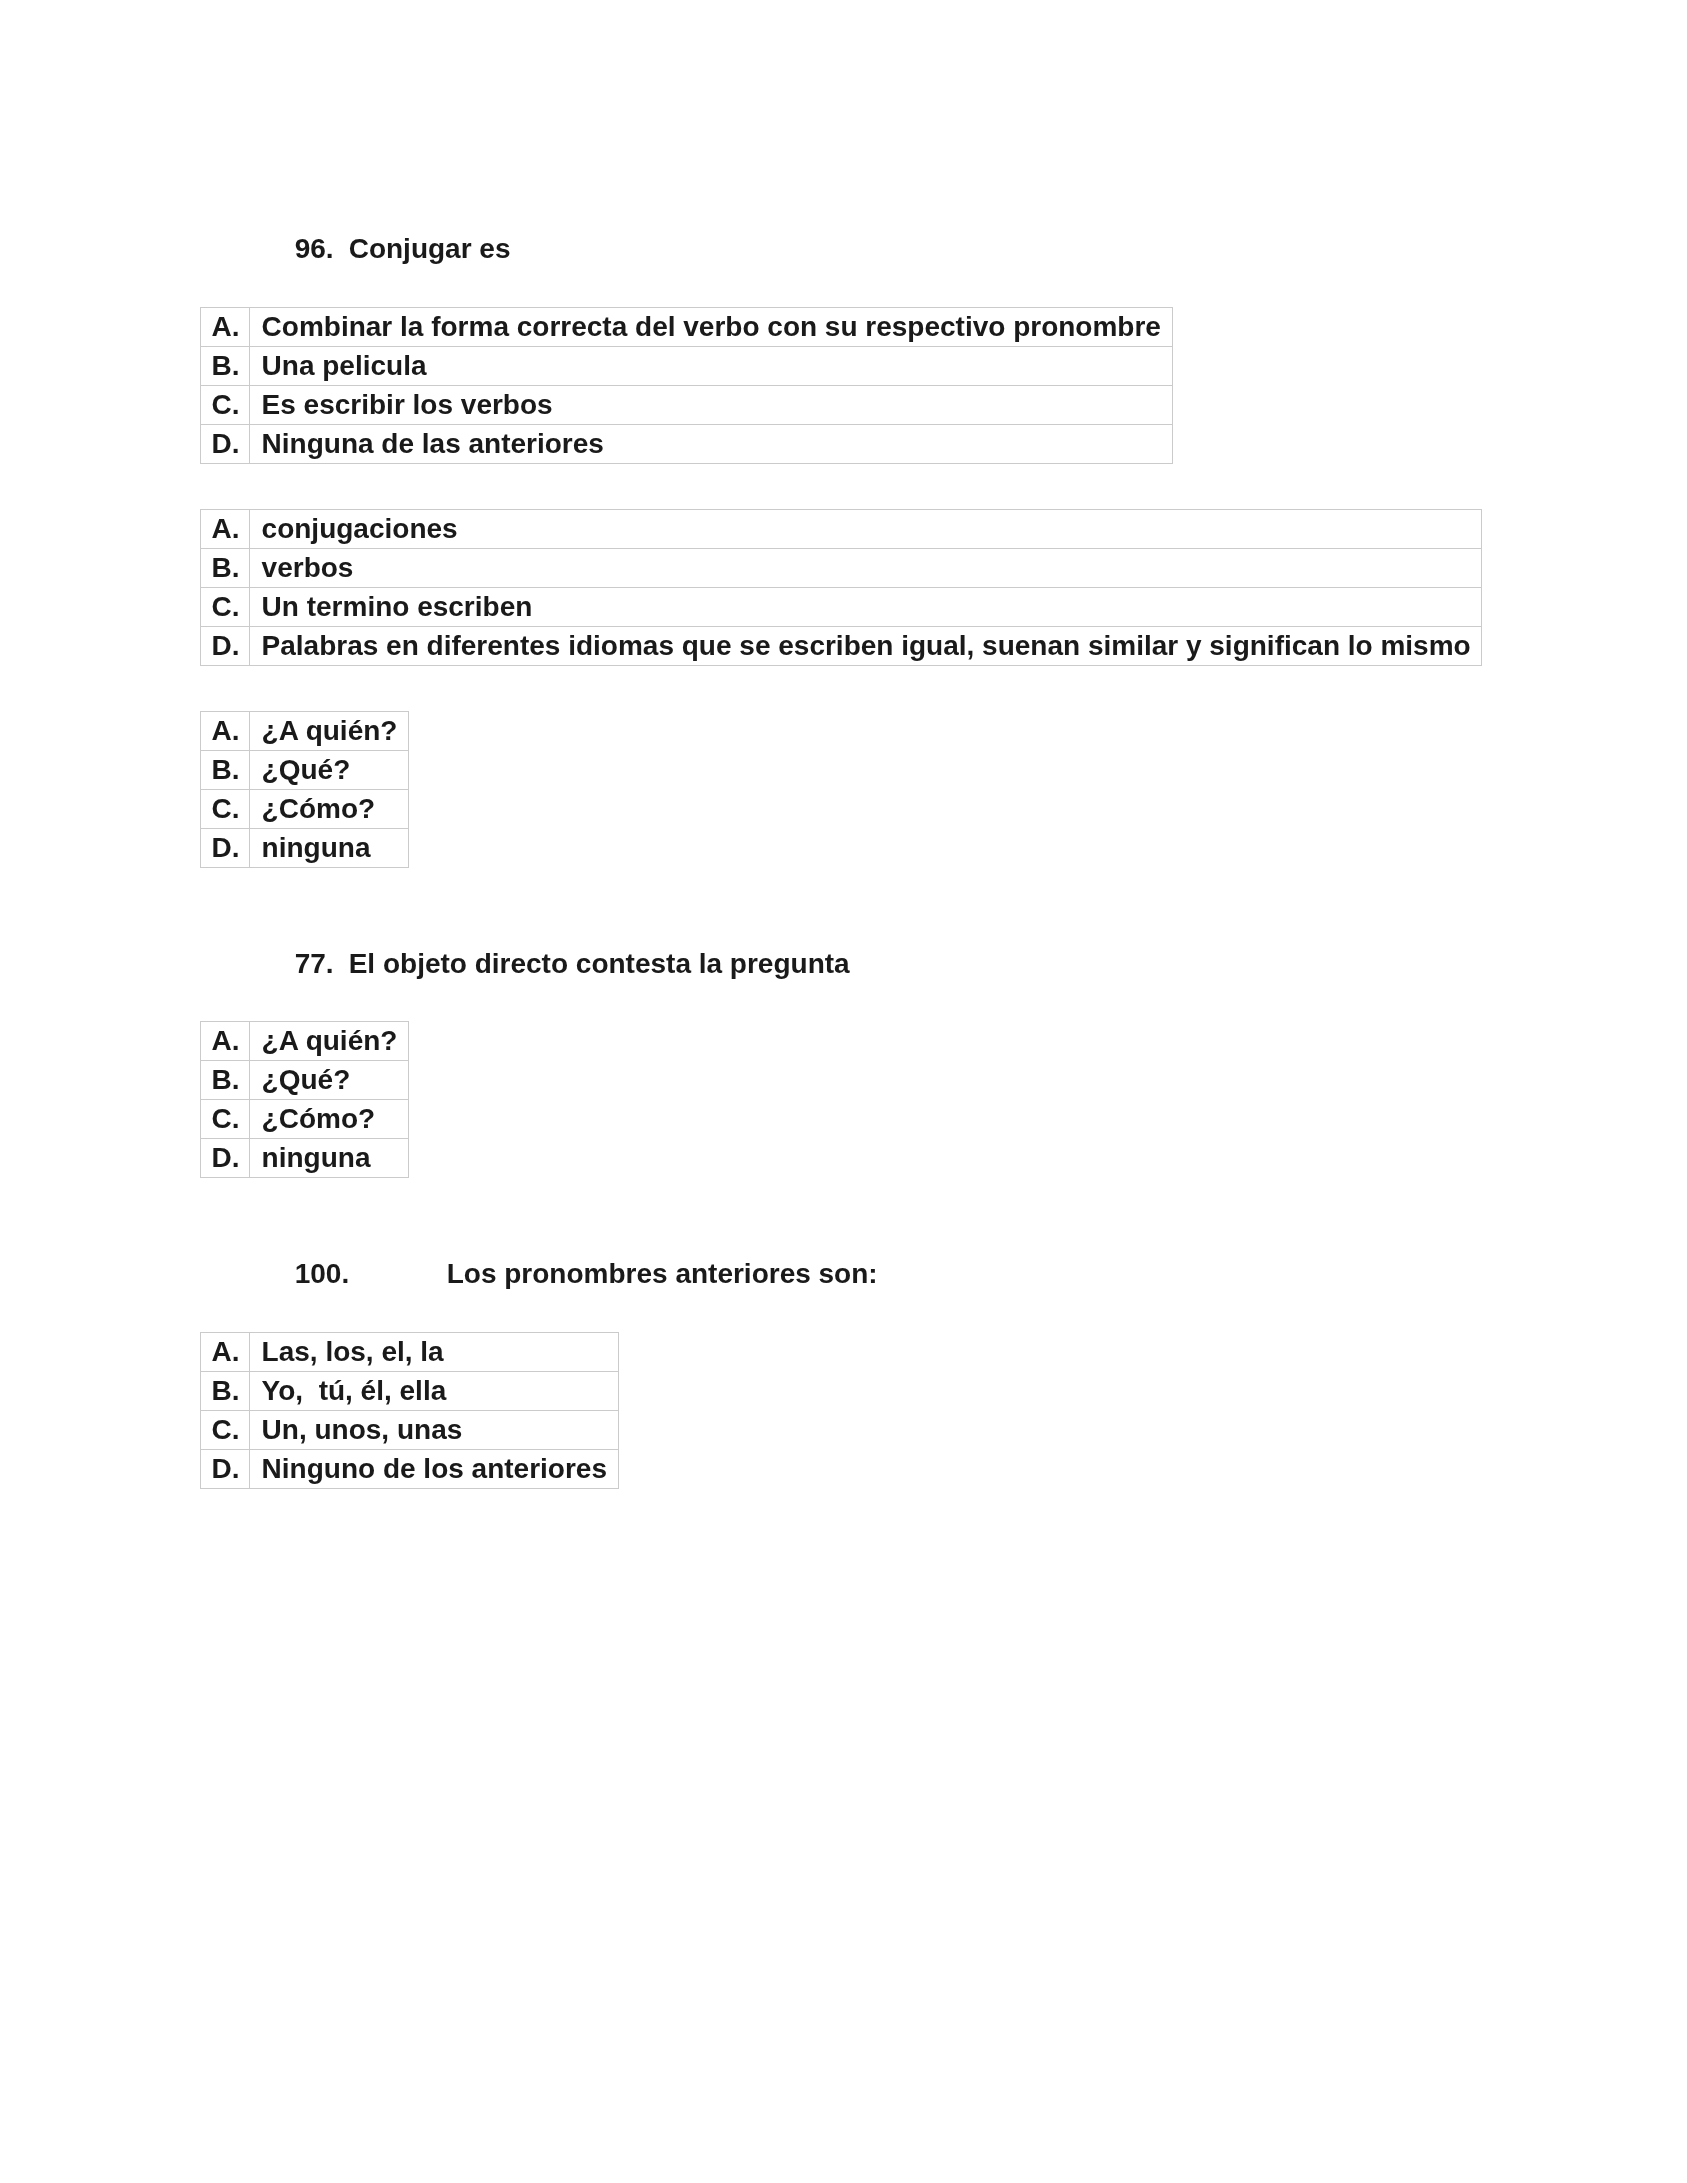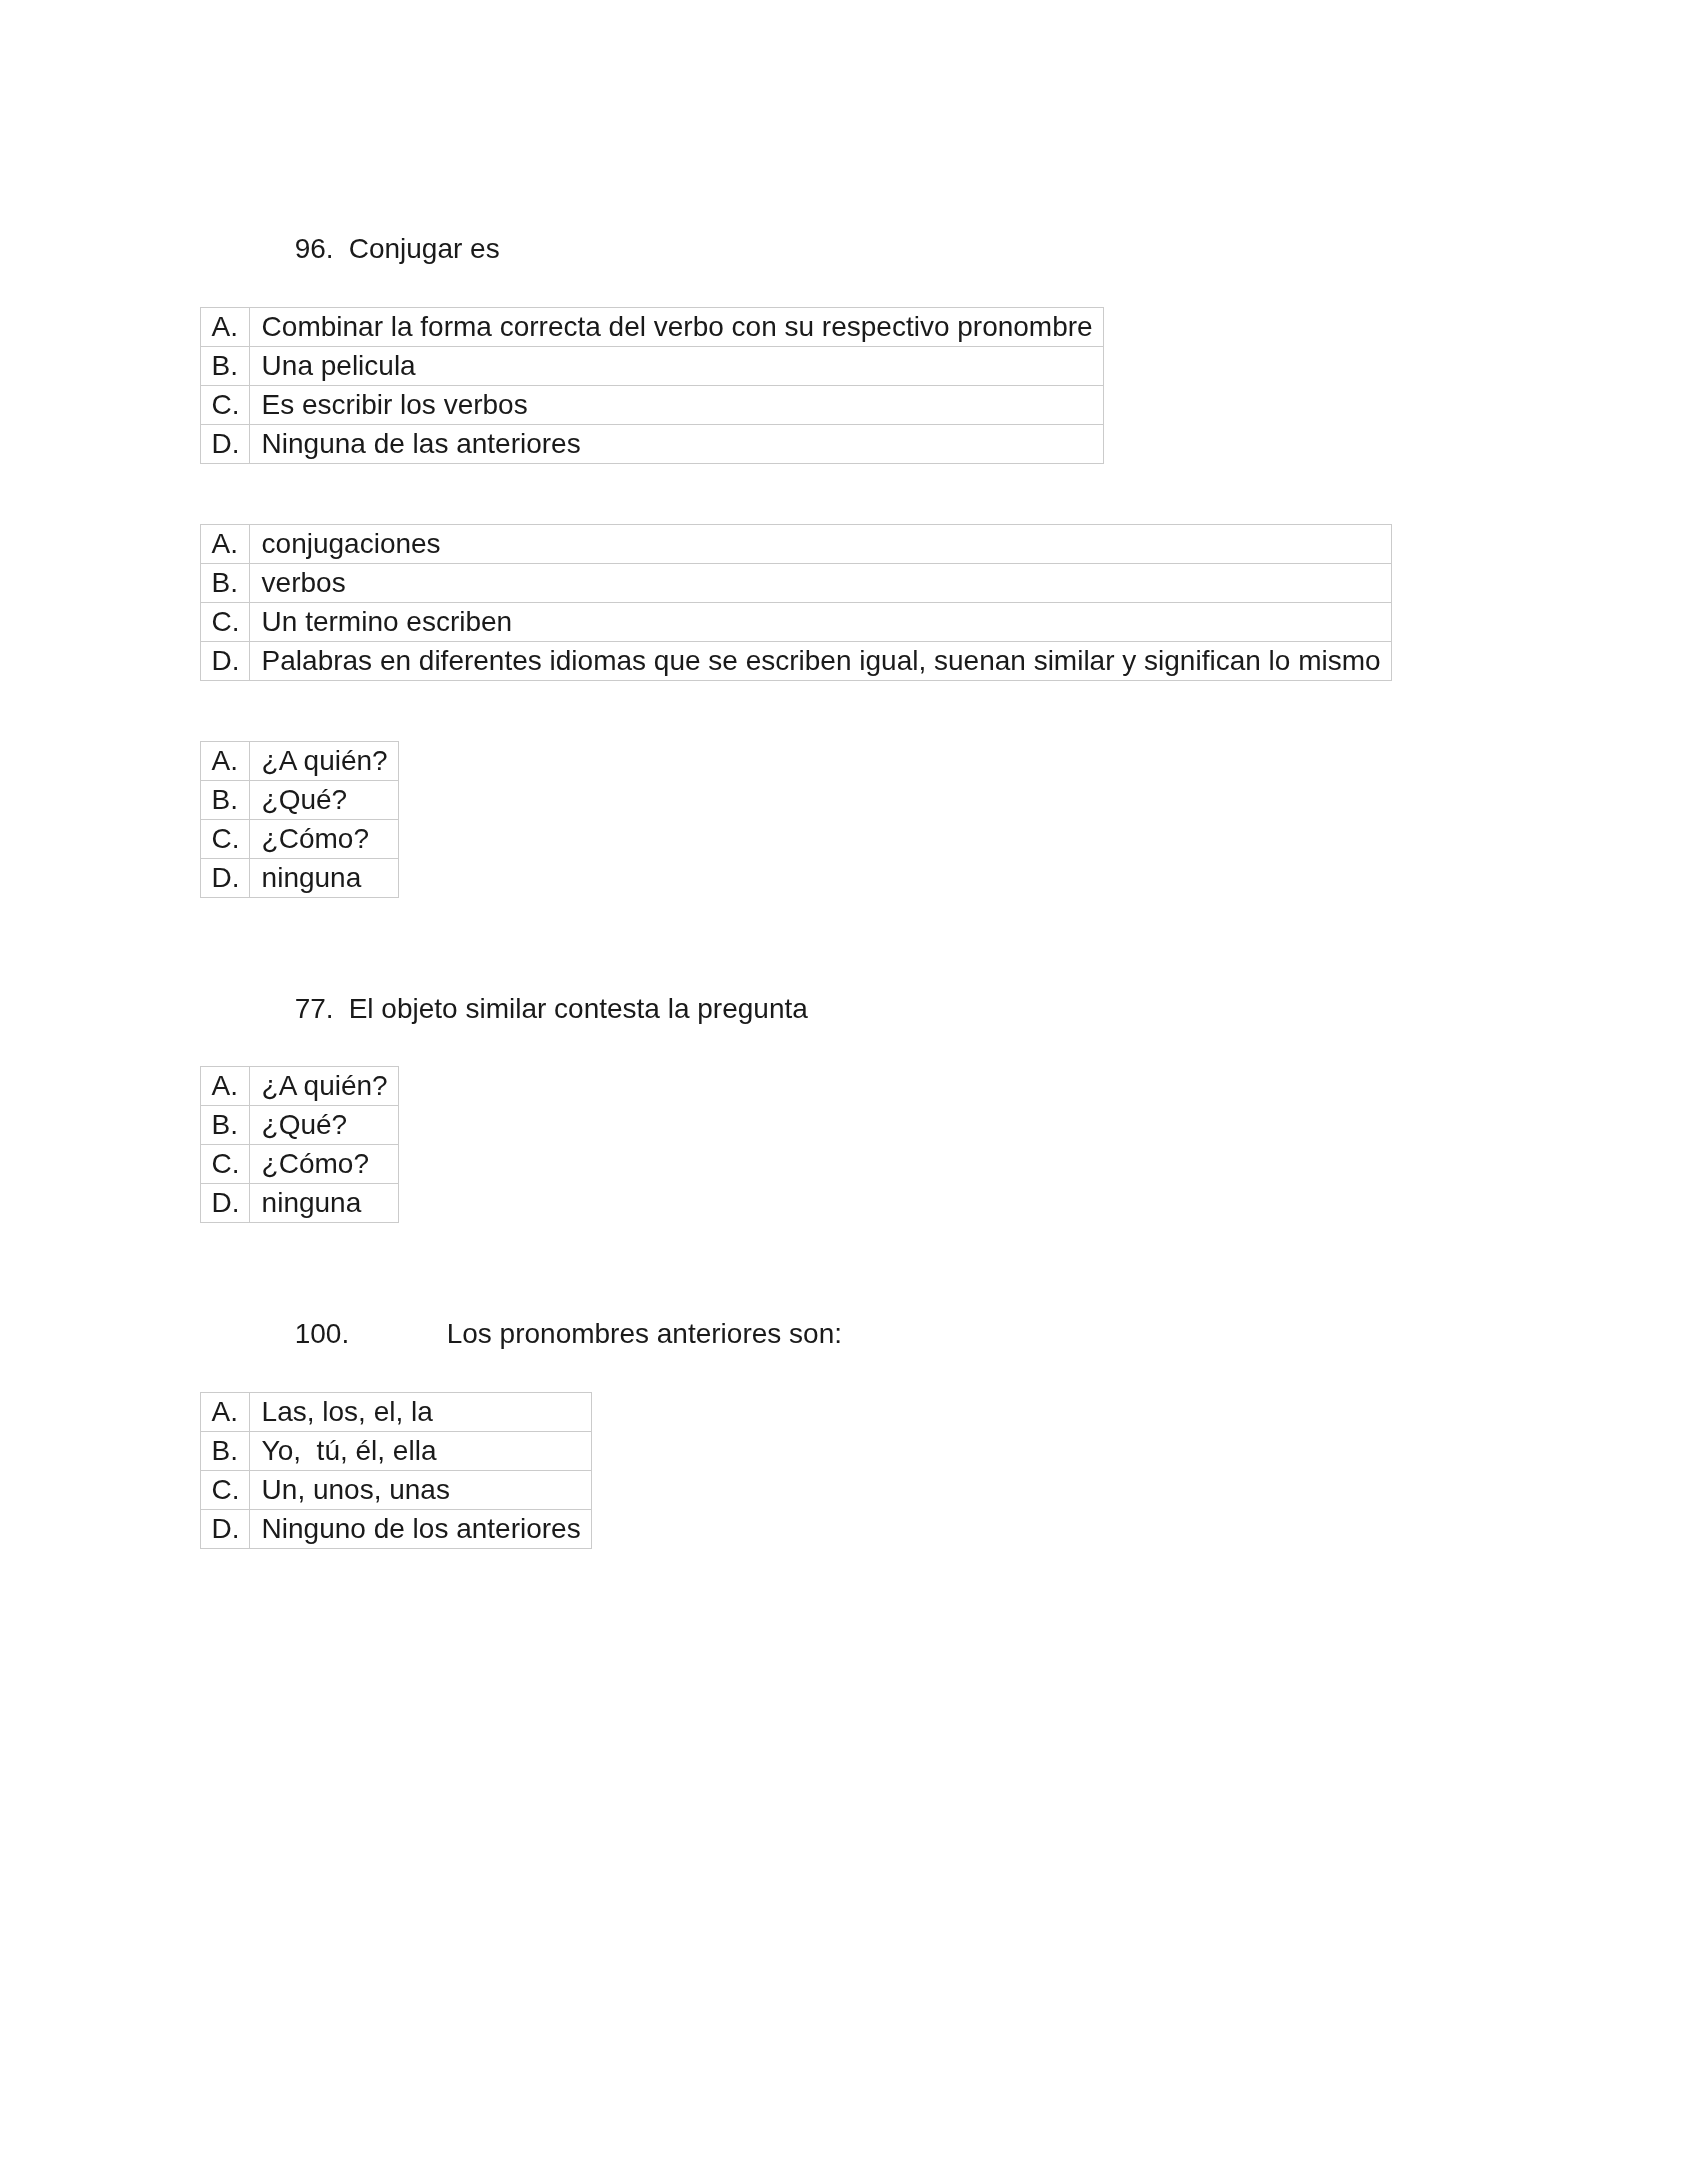--- a/index.html
+++ b/index.html
@@ -15,21 +15,22 @@
     width: 1687px;
     height: 2183px;
     background: #ffffff;
     box-sizing: border-box;
     padding: 198px 99px 0 200px;
     font-family: "Liberation Sans", "DejaVu Sans", sans-serif;
     font-size: 28px;
     color: #1a1a1a;
   }
   .question {
-    margin-bottom: 60px;
+    margin-bottom: 45px;
+    font-weight: bold;
   }
   .q-header {
     padding-left: 48px;
     margin-bottom: 6.6px;
     line-height: 34px;
     white-space: pre-wrap;
   }
   .q-num {
     display: inline-block;
     width: 54px;
@@ -131,21 +132,21 @@
         <tr>
           <td class="letter">D.</td>
           <td class="text">ninguna</td>
         </tr>
       </tbody>
     </table>
   </section>
 
   <section class="question">
     <div class="q-header">
-      <span class="q-num">77.</span><span class="q-prompt">El objeto similar contesta la pregunta</span>
+      <span class="q-num">77.</span><span class="q-prompt">El objeto directo contesta la pregunta</span>
     </div>
     <table class="options">
       <tbody>
         <tr>
           <td class="letter">A.</td>
           <td class="text">¿A quién?</td>
         </tr>
         <tr>
           <td class="letter">B.</td>
           <td class="text">¿Qué?</td>

